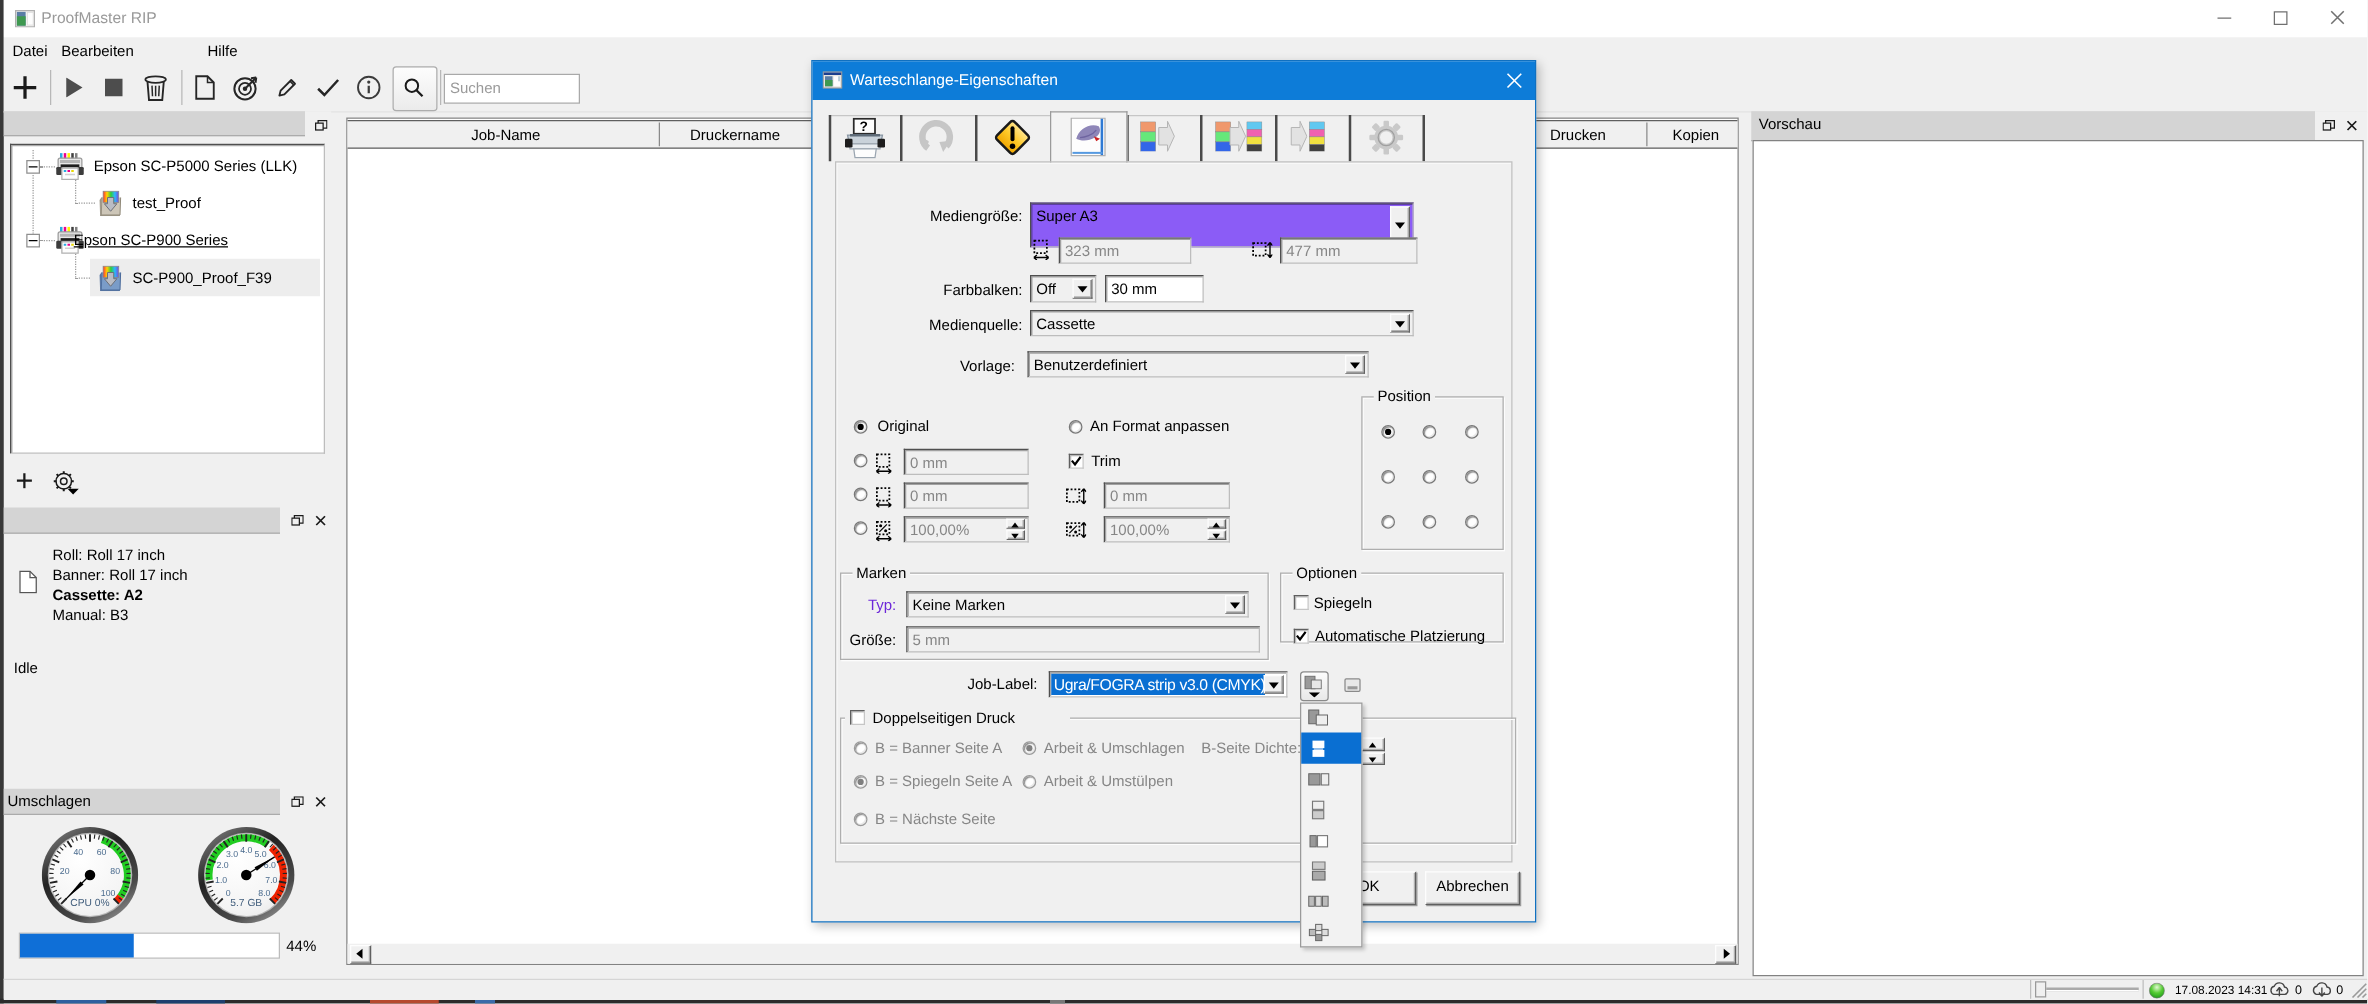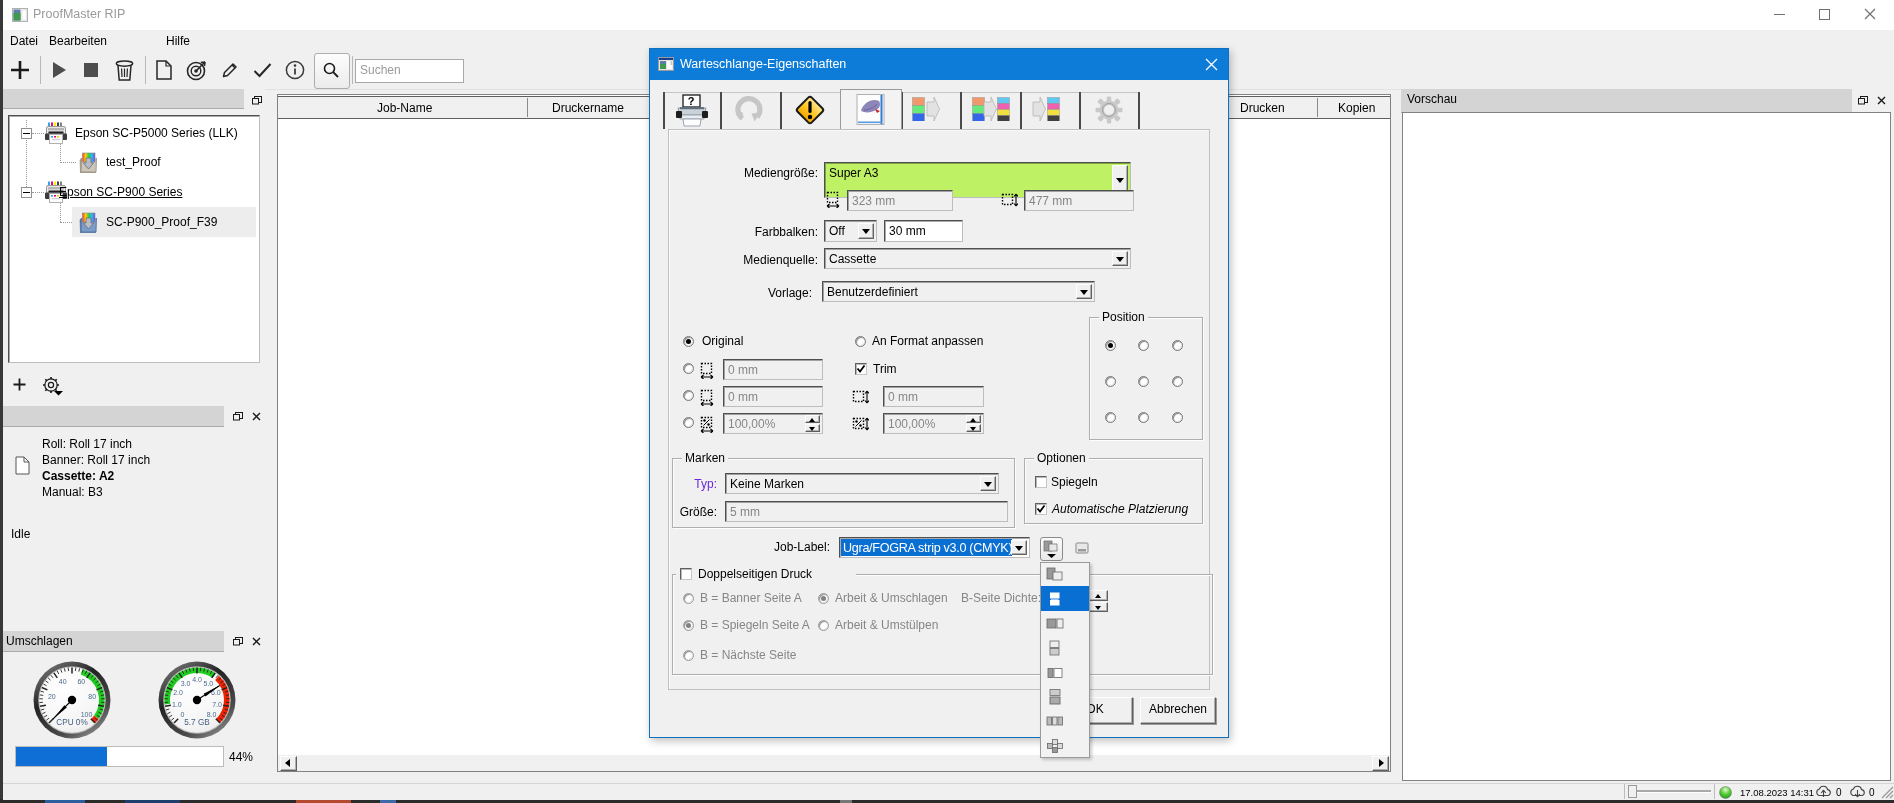--- a/index.html
+++ b/index.html
@@ -567,21 +567,21 @@
 <rect x="4.2" y="4.2" width="5" height="5" rx="1" transform="rotate(45 6.7 6.7)"></rect>
 <rect x="20.8" y="4.2" width="5" height="5" rx="1" transform="rotate(45 23.3 6.7)"></rect>
 <rect x="4.2" y="20.8" width="5" height="5" rx="1" transform="rotate(45 6.7 23.3)"></rect>
 <rect x="20.8" y="20.8" width="5" height="5" rx="1" transform="rotate(45 23.3 23.3)"></rect>
 </g>
 <circle cx="15" cy="15" r="6.5" fill="none" stroke="#9f9f9f" stroke-width="1"></circle>
 </g>
 </svg>
 <div class="abs" style="left:18px;top:80px;width:542px;height:561px;border:1px solid #c0c0c0;box-shadow:inset 1px 1px 0 #fafafa;box-sizing:border-box;"></div>
 <div class="abs lbl" style="right:410px;top:117px;color:#000;">Mediengröße:</div>
-<div class="abs sunken combo" style="left:174px;top:113px;width:307px;height:36px;background:#bef264;">
+<div class="abs sunken combo" style="left:174px;top:113px;width:307px;height:36px;background:#8b5cf6;">
         <div class="abs" style="left:4px;top:3px;color:#000;white-space:nowrap;">Super A3</div>
         <div class="arr"></div>
       </div>
 <svg class="abs" style="left:176px;top:142px" width="14" height="17" viewBox="0 0 14 17">
         <rect x="1.5" y="1.5" width="10" height="10" fill="none" stroke="#000" stroke-width="1.4" stroke-dasharray="1.5 1.5"></rect>
         <path d="M1 15 L13 15 M1 15 l2.5 -2 M1 15 l2.5 2 M13 15 l-2.5 -2 M13 15 l-2.5 2" stroke="#000" stroke-width="1.1" fill="none"></path>
       </svg>
 <div class="abs sunken" style="left:197px;top:141px;width:106px;height:21px;background:#f0f0f0;">
         <div class="abs" style="left:4px;top:3px;color:#868686;white-space:nowrap;">323 mm</div>
       </div>
@@ -693,31 +693,31 @@
       </div>
 <div class="abs lbl" style="right:511px;top:428px;color:#6d28d9;">Typ:</div>
 <div class="abs sunken combo" style="left:75px;top:424px;width:274px;height:21px;background:#f0f0f0;">
         <div class="abs" style="left:4px;top:3px;color:#000;white-space:nowrap;">Keine Marken</div>
         <div class="arr"></div>
       </div>
 <div class="abs lbl" style="right:511px;top:456px;color:#000;">Größe:</div>
 <div class="abs sunken" style="left:75px;top:452px;width:283px;height:21px;background:#f0f0f0;">
         <div class="abs" style="left:4px;top:3px;color:#868686;white-space:nowrap;">5 mm</div>
       </div>
-<div class="abs group" style="left:374px;top:409px;width:179px;height:66px;">
+<div class="abs group" style="left:374px;top:409px;width:179px;height:56px;">
         <div class="glabel">Optionen</div>
       </div>
 <div class="abs check" style="left:385px;top:427px;"></div>
 <div class="abs lbl" style="left:401px;top:426px;color:#000;">Spiegeln</div>
 <div class="abs check" style="left:385px;top:454px;">
         <svg width="12" height="12" viewBox="0 0 12 12" style="position:absolute;left:-1px;top:-1px">
           <path d="M2.5 5.5 L5 8.5 L9.5 2.5" fill="none" stroke="#000" stroke-width="1.8"></path>
         </svg>
       </div>
-<div class="abs lbl" style="left:402px;top:453px;color:#000;font-style:italic;">Automatische Platzierung</div>
+<div class="abs lbl" style="left:402px;top:453px;color:#000;">Automatische Platzierung</div>
 <div class="abs lbl" style="right:398px;top:491px;color:#000;">Job-Label:</div>
 <div class="abs sunken combo" style="left:189px;top:488px;width:191px;height:21px;background:#fff;">
         <div class="abs" style="left:1px;top:1px;right:17px;bottom:1px;background:#0a6fd2;"></div>
         <div class="abs" style="left:3px;top:3px;color:#fff;white-space:nowrap;font-size:12.6px;letter-spacing:-0.3px;">Ugra/FOGRA strip v3.0 (CMYK)</div>
         <div class="arr"></div>
       </div>
 <div class="abs" style="left:390px;top:488px;width:23px;height:24px;border:1px solid #8a8a8a;border-radius:3px;background:linear-gradient(#fcfcfc,#e8e8e8);box-sizing:border-box;"></div>
 <svg class="abs" style="left:393px;top:491px" width="17" height="18" viewBox="0 0 17 18">
 <rect x="1" y="1" width="8" height="10" fill="#9a9a9a" stroke="#6a6a6a" stroke-width="0.7"></rect>
 <rect x="6" y="4" width="8" height="7" fill="#e8e8e8" stroke="#6a6a6a" stroke-width="0.7"></rect>

